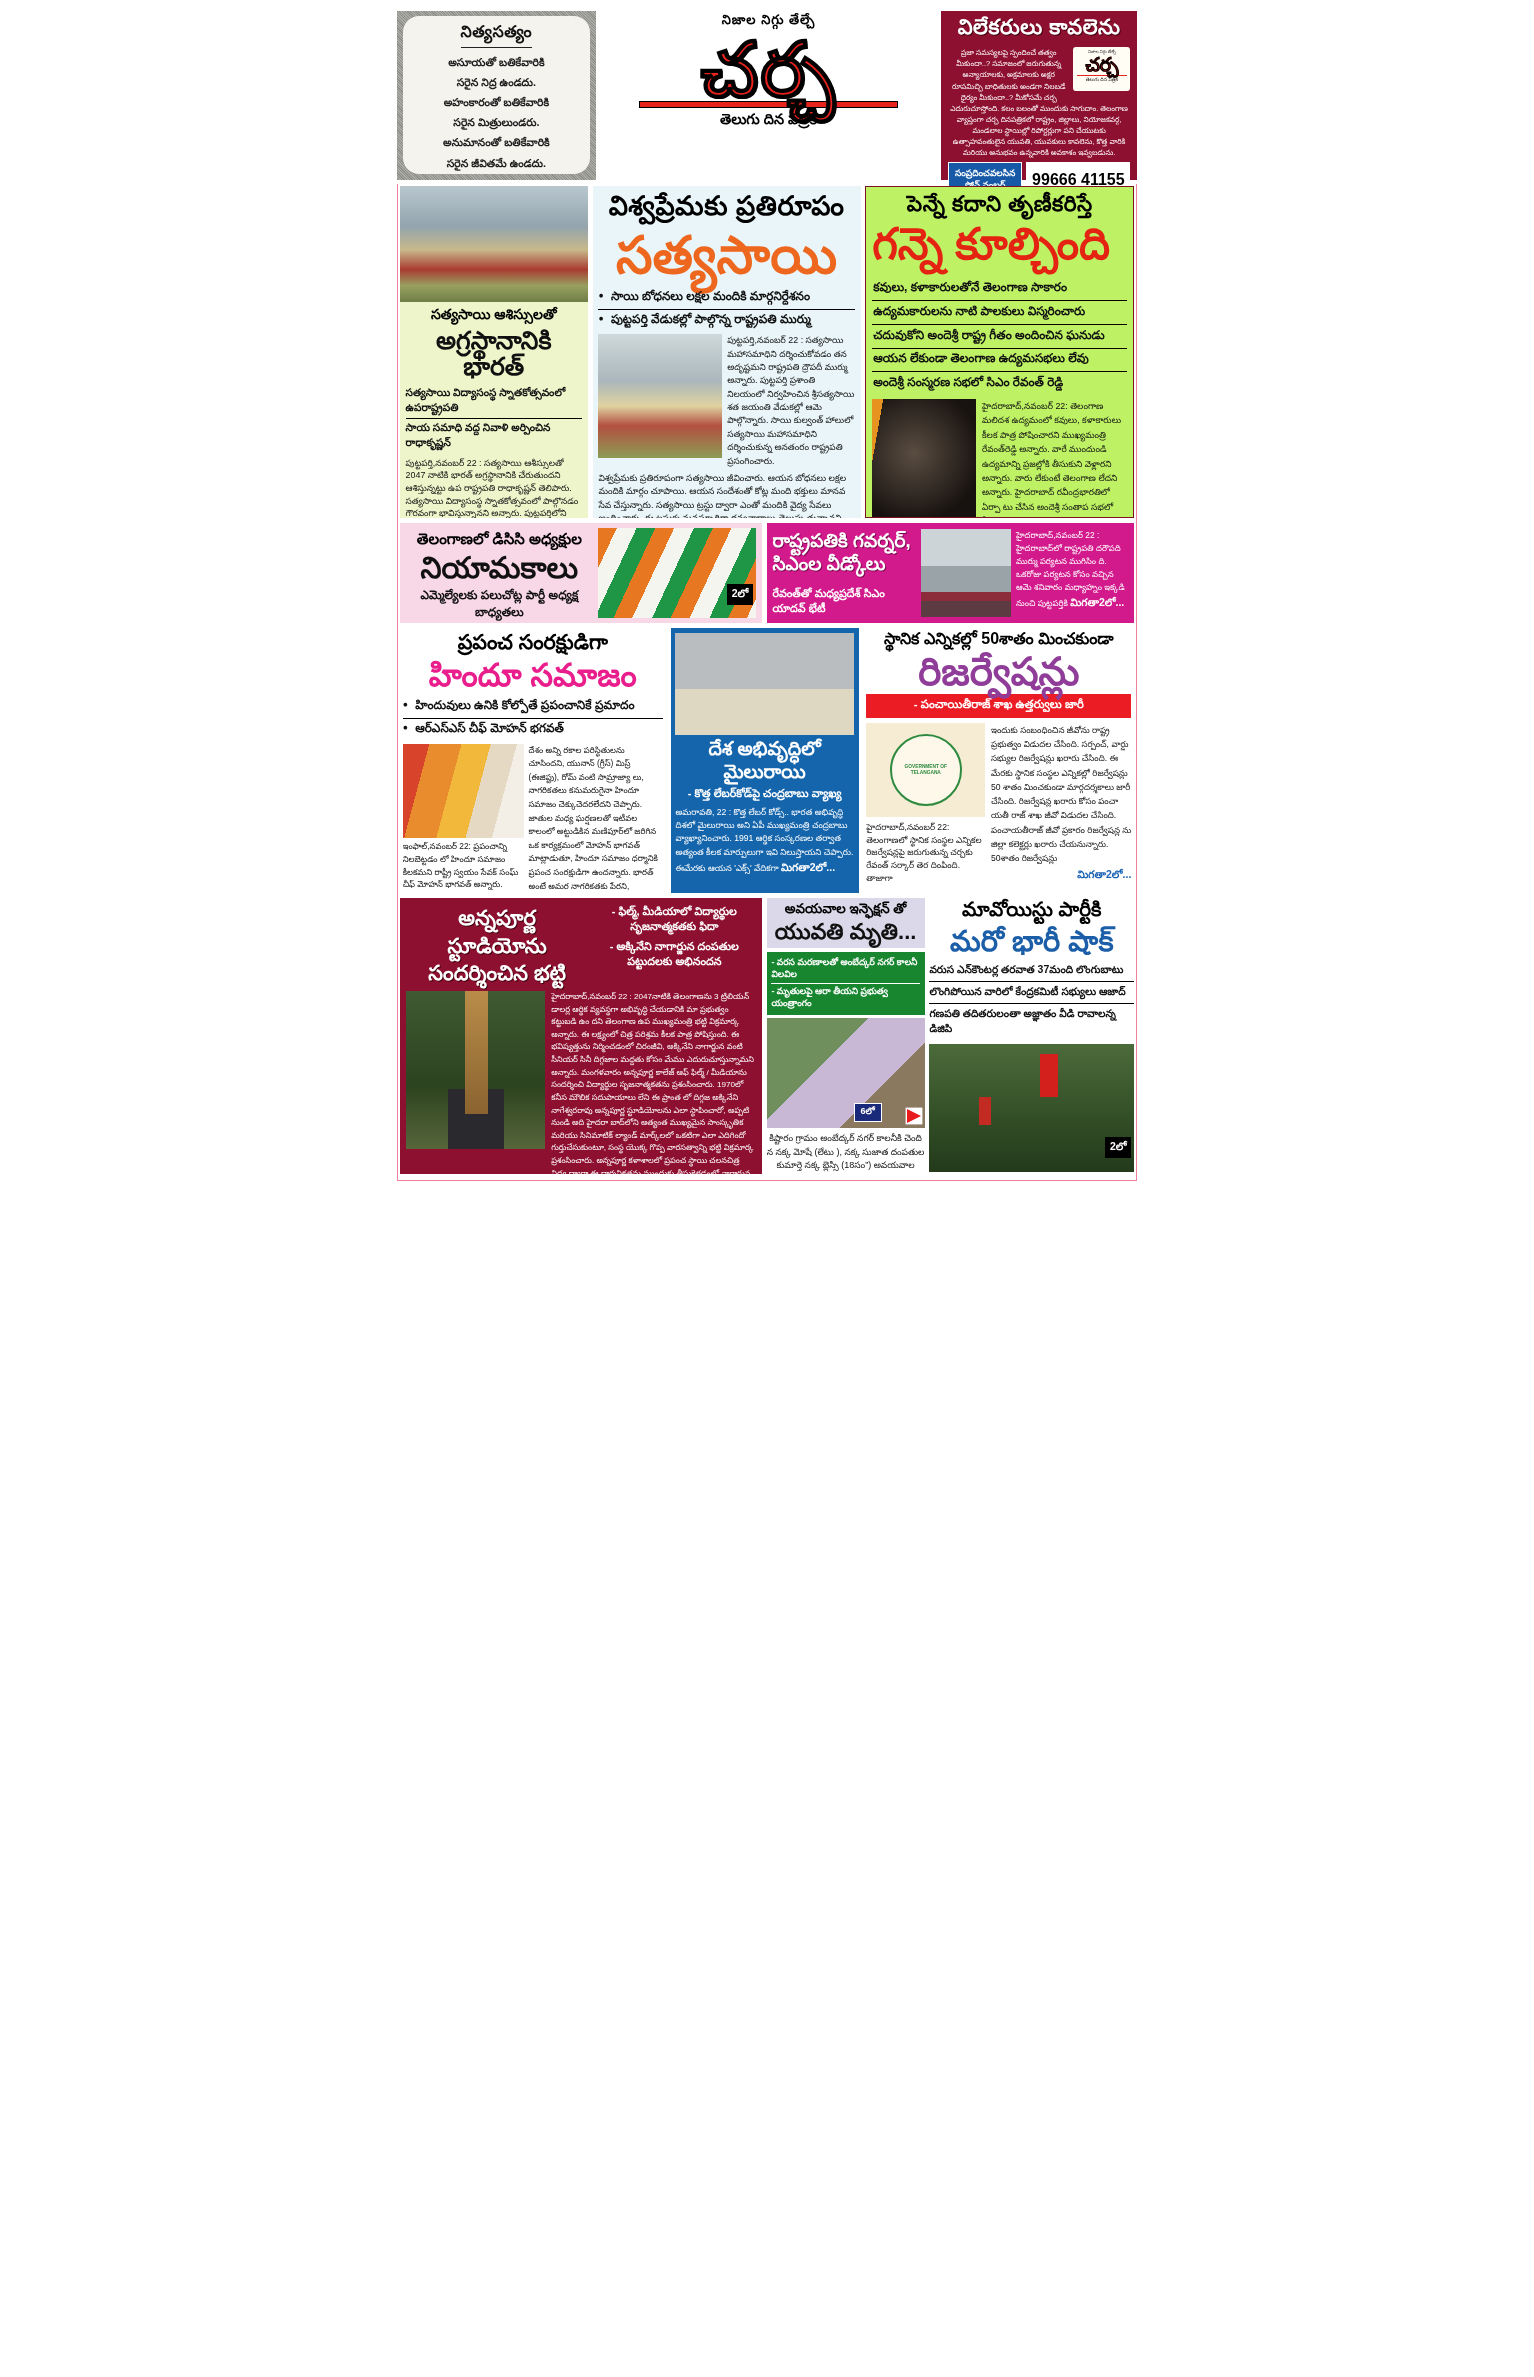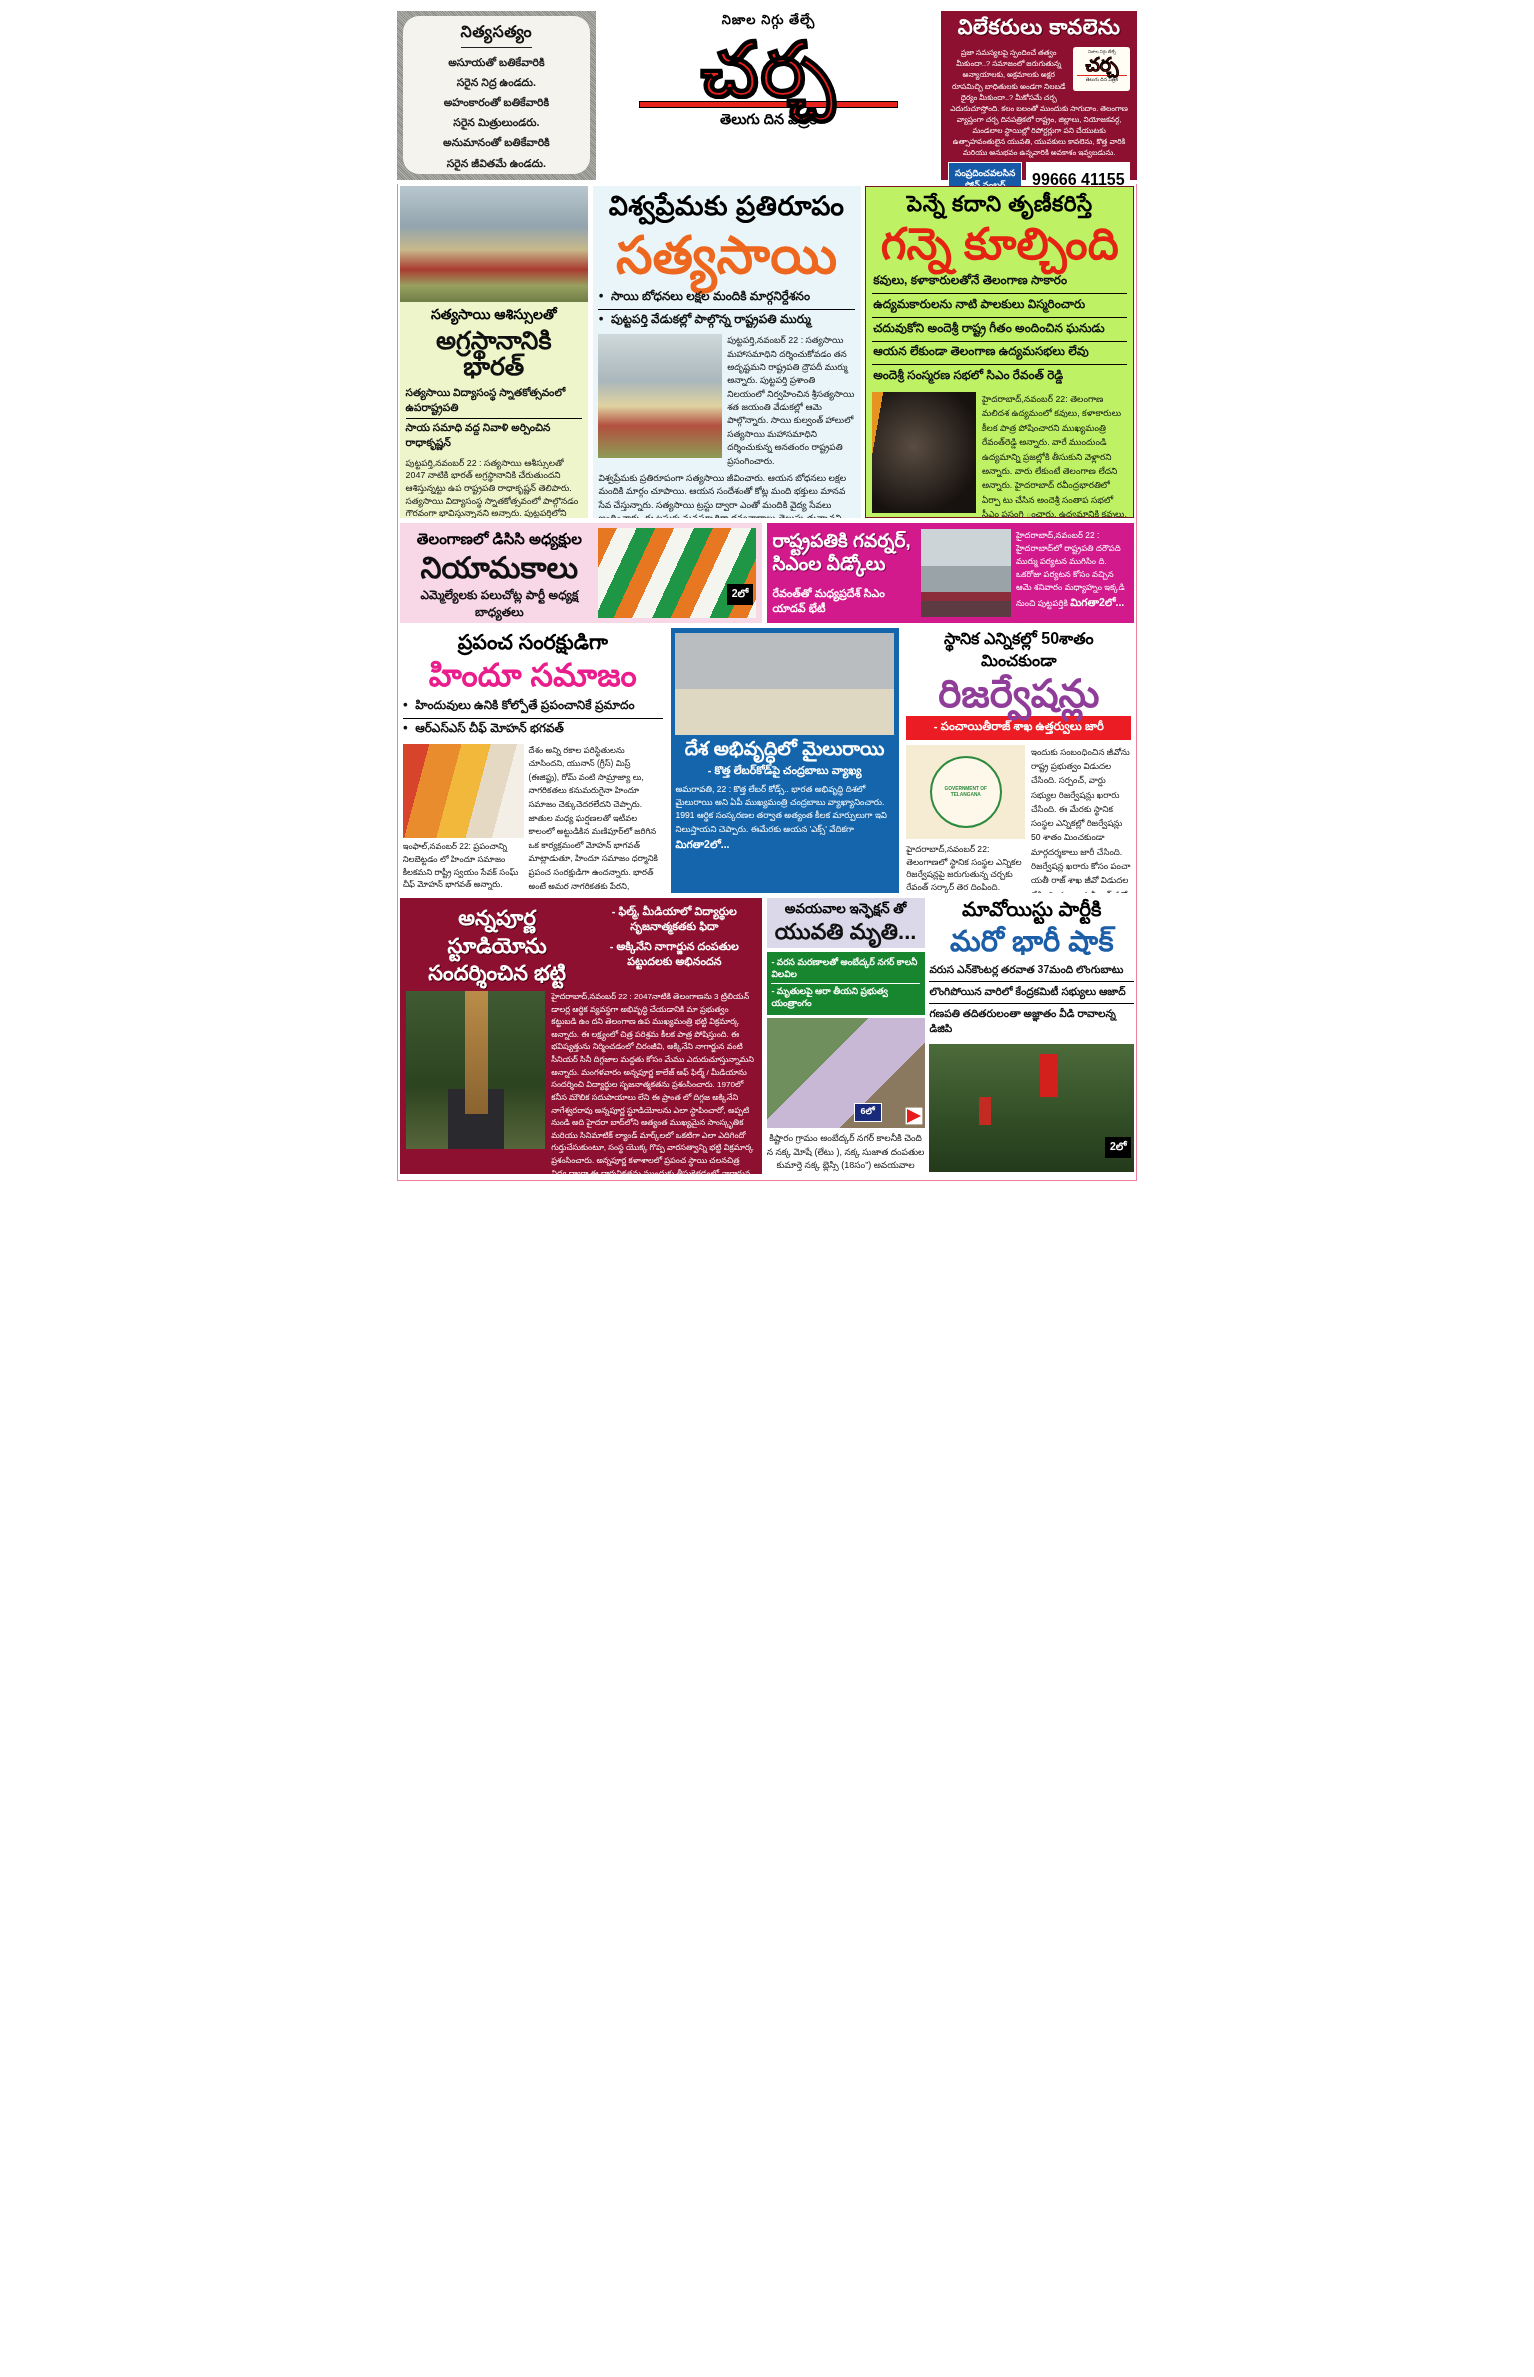--- a/index.html
+++ b/index.html
@@ -72,21 +72,21 @@
   .bullet { font-size:12px; font-weight:bold; padding:2.4px 0; position:relative; padding-left:12.5px; text-align:left; }
   .bullet::before { content:"●"; position:absolute; left:0; top:3.4px; font-size:8.6px; }
   .bullet.u { border-bottom:1.4px solid #000; }
   .sat-mid { display:flex; gap:4.8px; margin-top:2.9px; }
   .ph-samadhi { width:124px; height:124px; background:linear-gradient(180deg,#cfd8da 0%,#aab7bc 38%,#e0d3a1 58%,#b2503f 74%,#8d9c55 100%); }
   .sat-body1 { flex:1; font-size:8.9px; line-height:1.5; }
   .sat-body2 { margin-top:3.8px; font-size:9px; line-height:1.5; }
 
   .col-ganne { flex:1; border:1.9px solid #7c1222; background:#bef264; padding:3.8px 5.8px; overflow:hidden; }
   .ganne-kicker { font-size:21.6px; text-align:center; letter-spacing:0.5px; }
-  .ganne-headline { font-size:44px; font-weight:bold; color:#e42313; text-align:center; line-height:1.05; margin:0 0 3px 0; }
+  .ganne-headline { font-size:44px; font-weight:bold; color:#e42313; line-height:1.05; margin:0 0 10px 0; }
   .point { font-size:12px; font-weight:bold; padding:2.9px 1px; }
   .point.u { border-bottom:1.4px solid #000; }
   .ganne-mid { display:flex; gap:5.8px; margin-top:3.8px; }
   .ph-cm { width:104px; height:121px;
     background:linear-gradient(100deg,#e6941f 0 9%, rgba(0,0,0,0) 9%), radial-gradient(circle at 40% 45%, #5a4d42 0%, #17120f 75%); }
   .ganne-body { flex:1; font-size:9.3px; line-height:1.55; }
 
   
   .row2 { height:100px; }
   .col-dcc { width:362px; flex-shrink:0; background:#f8d7e6; display:flex; padding:4.8px 5.8px; gap:4.8px; }
@@ -108,21 +108,21 @@
   .row3 { height:265px; }
   .col-hindu { width:266px; flex-shrink:0; padding:1.9px 2.9px; overflow:hidden; }
   .hindu-kicker { font-size:20.6px; text-align:center; }
   .hindu-headline { font-size:32px; font-weight:bold; color:#e91e8c; text-align:center; line-height:1.05; margin-bottom:3.8px; }
   .hindu-mid { display:flex; gap:4.8px; margin-top:2.9px; }
   .hindu-colL { width:121px; flex-shrink:0; }
   .ph-bhagwat { width:121px; height:94px; background:linear-gradient(105deg,#d8442b 0 18%,#e98c2d 18% 40%,#f2b83c 40% 60%,#e6d9c4 60% 78%,#f3efe6 78%); }
   .hindu-bodyL { font-size:8.4px; line-height:1.5; margin-top:2.9px; }
   .hindu-bodyR { flex:1; font-size:8.4px; line-height:1.62; }
 
-  .col-labour { width:228px; flex-shrink:0; background:#1565ac; color:#fff; padding:4.8px; overflow:hidden; }
+  .col-labour { width:188px; flex-shrink:0; background:#1565ac; color:#fff; padding:4.8px; overflow:hidden; }
   .ph-cbn { height:102px; background:linear-gradient(180deg,#b9bdbf 0 55%,#ded7c2 55%); margin-bottom:3.8px; }
   .lab-headline { font-size:19px; font-weight:bold; text-align:center; line-height:1.2; }
   .lab-sub { font-size:11px; font-weight:bold; text-align:center; margin:2.9px 0 3.8px 0; }
   .lab-body { font-size:8.6px; line-height:1.55; }
 
   .col-resv { flex:1; padding:1.9px 2.9px; overflow:hidden; }
   .resv-kicker { font-size:16px; text-align:center; }
   .resv-headline { font-size:39px; font-weight:bold; color:#8f3d98; text-align:center; line-height:1.0; margin-bottom:3.8px; }
   .resv-band { background:#ec1c24; color:#fff; font-size:11.5px; font-weight:bold; text-align:center; padding:3.8px 1.9px; margin-bottom:4.8px; }
   .resv-mid { display:flex; gap:5.8px; }

